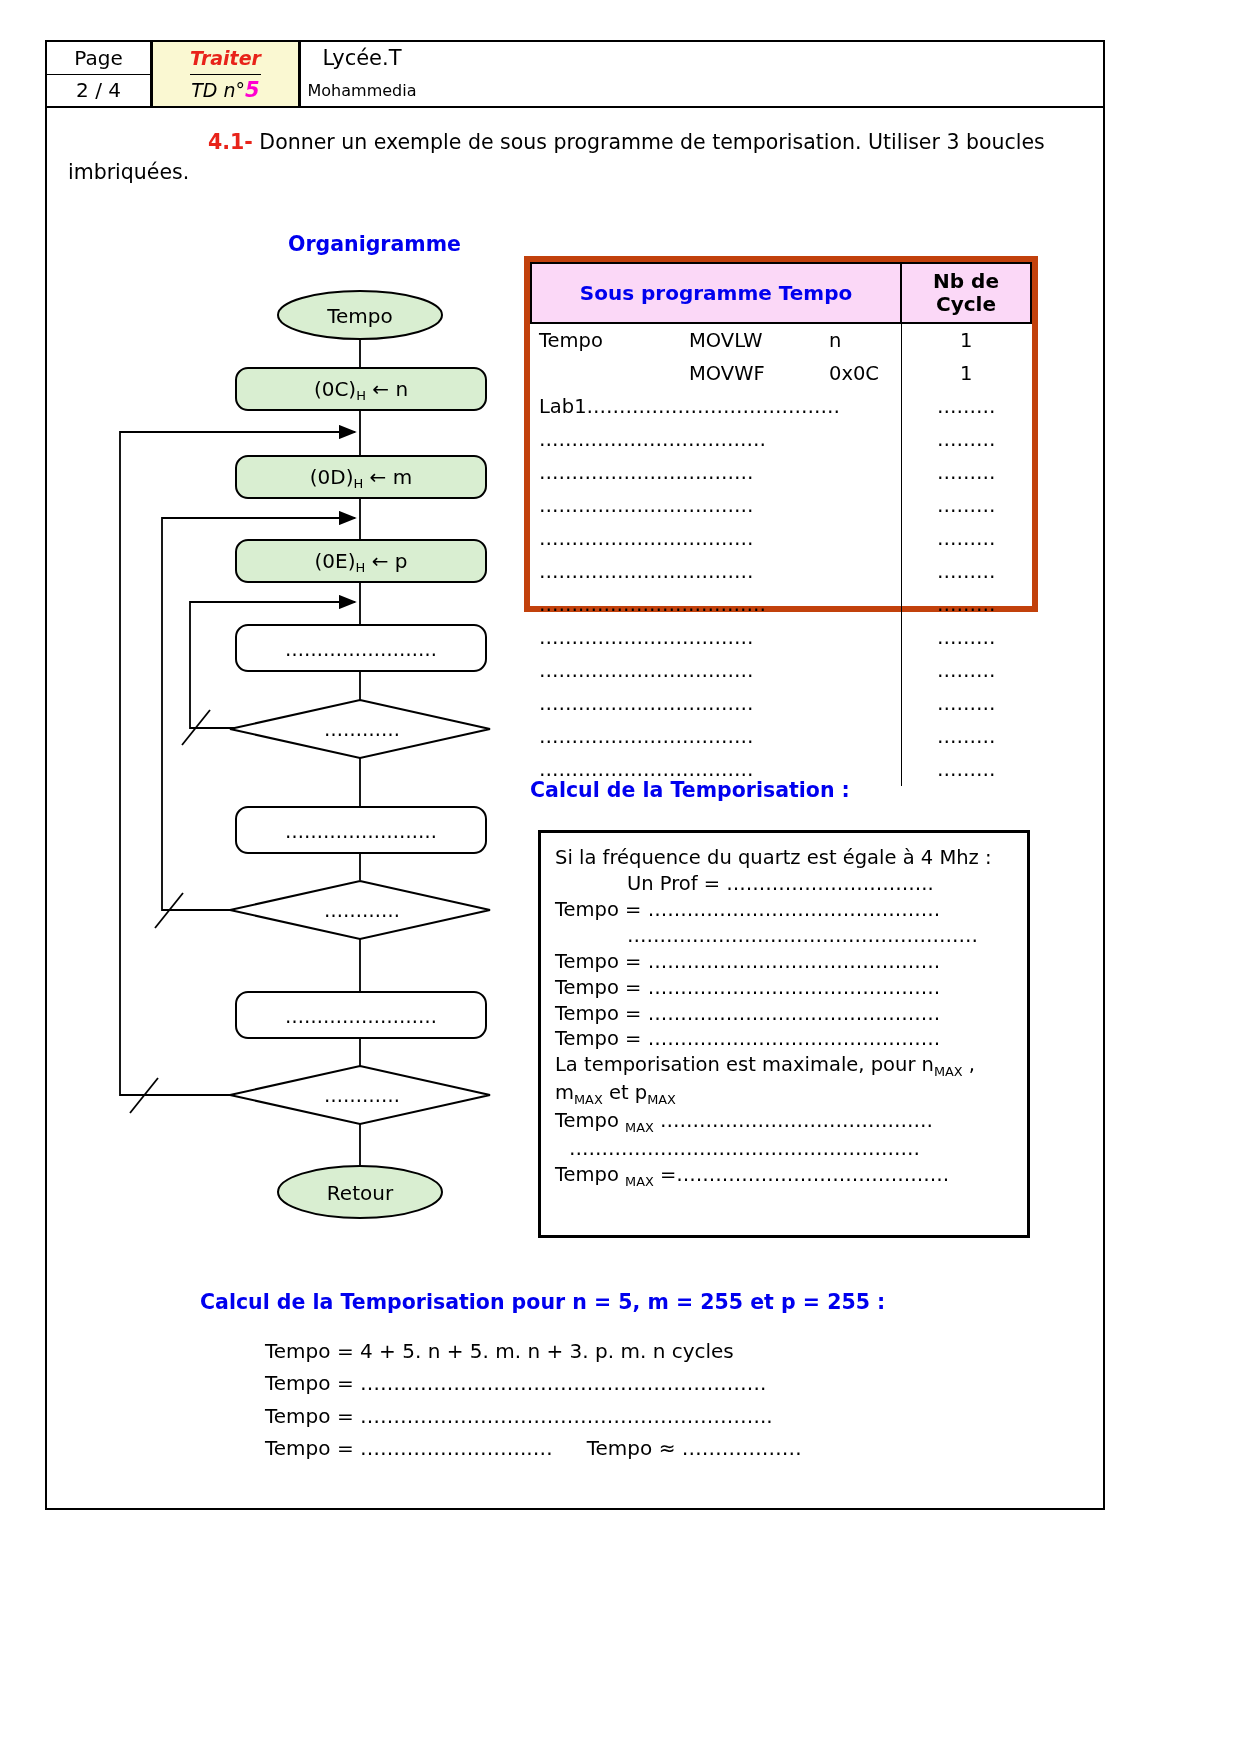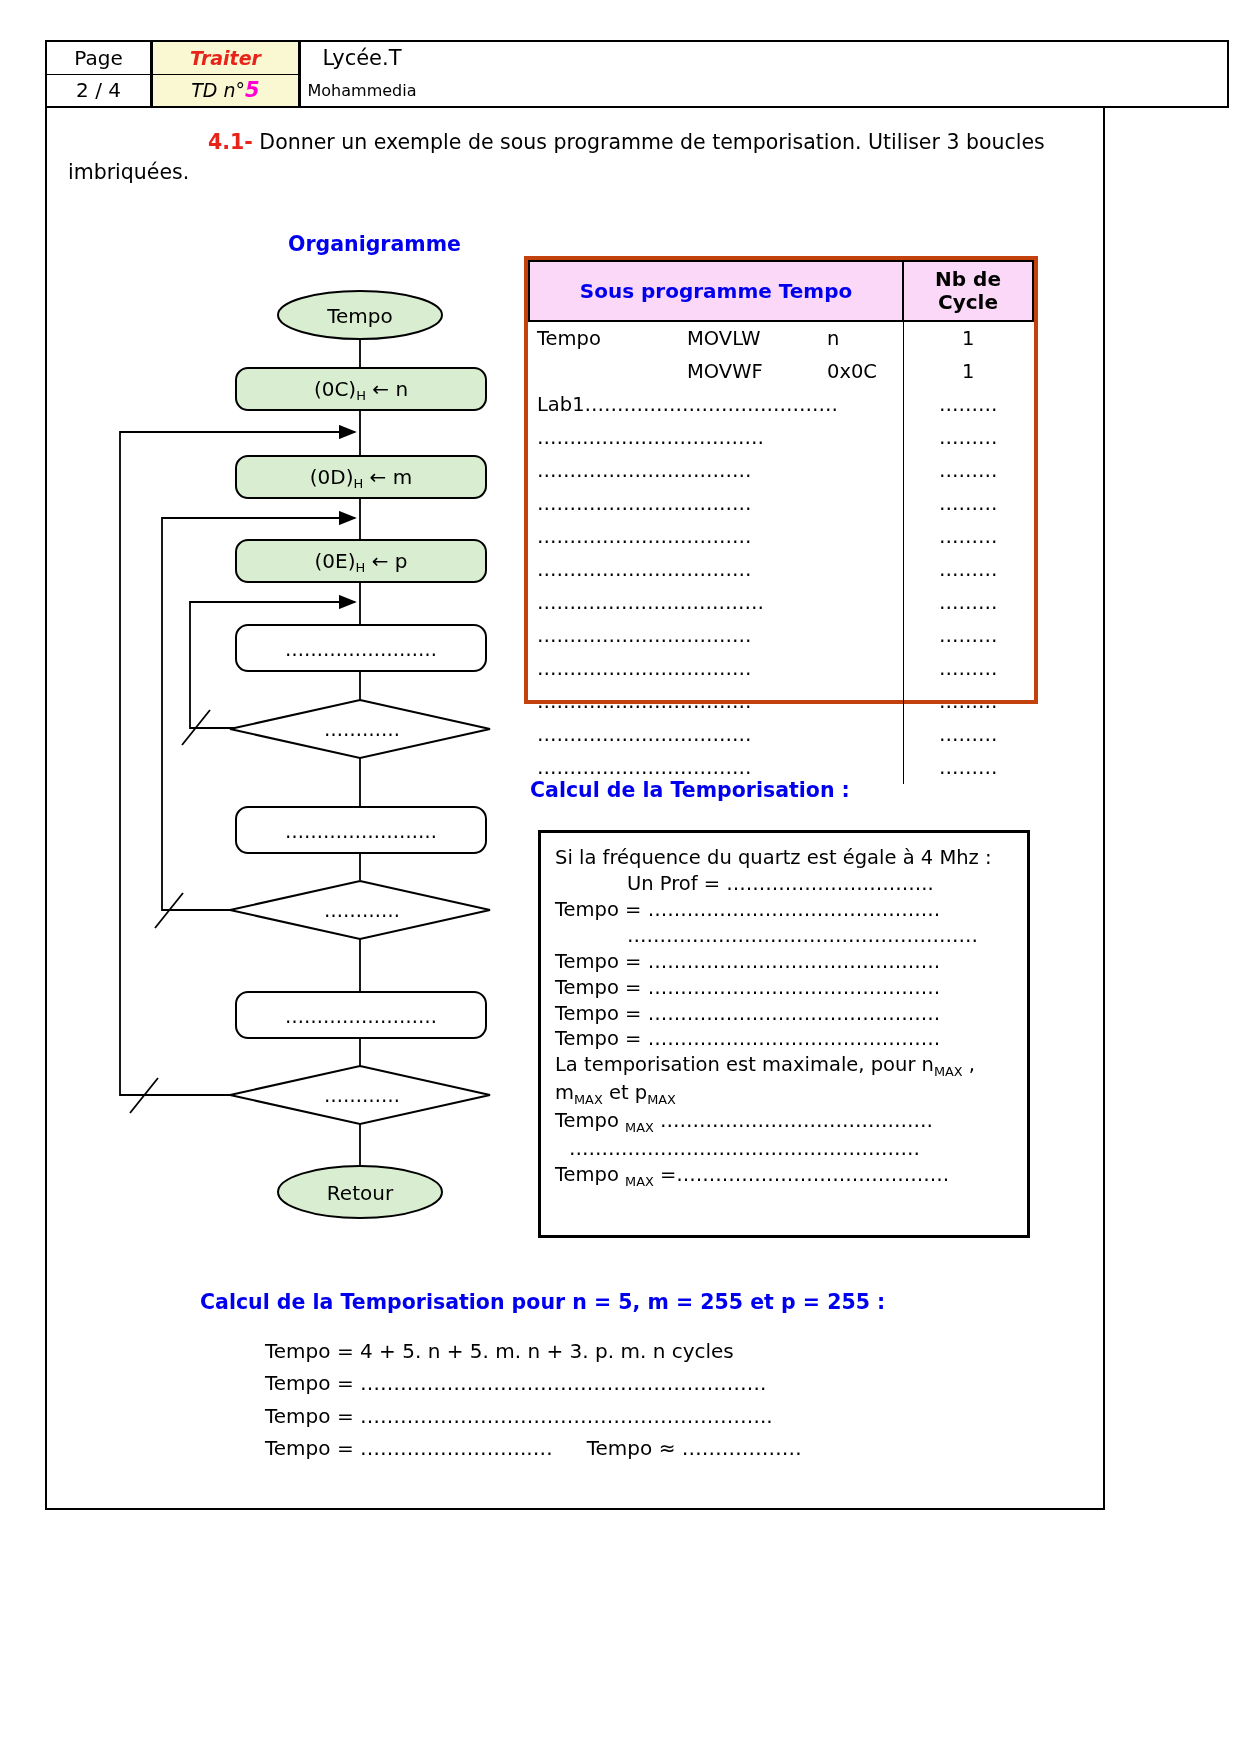--- a/index.html
+++ b/index.html
@@ -10,27 +10,27 @@
     position:relative;
     overflow:hidden;
   }
   .page-border{
     position:absolute;left:45px;top:40px;width:1060px;height:1470px;
     border:2px solid #000;box-sizing:border-box;
   }
 
   
   .hdr{
-    position:absolute;left:45px;top:40px;width:1184px;height:68px;
+    position:absolute;left:45px;top:40px;width:1060px;height:68px;
     display:flex;box-sizing:border-box;border:2px solid #000;
     background:#fff;
   }
   .hdr-col{box-sizing:border-box;display:flex;flex-direction:column;}
   .hdr-c1{width:106px;border-right:3px solid #000;}
-  .hdr-c2{width:148px;border-right:3px solid #000;background:#faf8d2;}
+  .hdr-c2{width:148px;border-right:3px solid #000;background:#faf8d2;align-items:center;}
   .hdr-c3{flex:1;border-right:3px solid #000;}
   .hdr-c4{width:122px;}
   .hdr-row{flex:1;display:flex;align-items:center;justify-content:center;}
   .hdr-c1 .hdr-row:first-child,
   .hdr-c2 .hdr-row:first-child,
   .hdr-c3 .hdr-row:first-child{border-bottom:1.5px solid #000;}
   .hdr-c1 .hdr-row{font-size:20px;color:#000;}
   .hdr-c2 .hdr-row{font-style:italic;font-size:19px;}
   .t-traiter{color:#e8231a;font-weight:bold;}
   .t-td{color:#000;}
@@ -58,22 +58,22 @@
 
   #organigramme-title{position:absolute;left:288px;top:232px;font-size:20.5px;}
   #calcul-title{position:absolute;left:530px;top:778px;font-size:20.5px;}
   #calcul-n-title{position:absolute;left:200px;top:1290px;font-size:20.5px;}
 
   
   #flowchart{position:absolute;left:100px;top:280px;width:420px;height:960px;}
 
   
   #prog-table{
-    position:absolute;left:524px;top:256px;width:514px;height:448px;
-    border:4px solid #c2410c;box-sizing:border-box;background:#fff;
+    position:absolute;left:524px;top:256px;width:514px;height:356px;
+    border:6px solid #c2410c;box-sizing:border-box;background:#fff;
   }
   #prog-table table{border-collapse:collapse;width:100%;height:100%;table-layout:fixed;}
   #prog-table th{
     background:#fbd8f7;border:2px solid #000;
     color:#0000ee;font-size:20px;font-weight:bold;height:56px;
     font-family:"DejaVu Sans","Liberation Sans",sans-serif;
   }
   #prog-table th.cyc{color:#000;width:126px;line-height:1.15;}
   #prog-table td{
     border:none;font-size:19.5px;color:#000;height:33px;padding:0;

